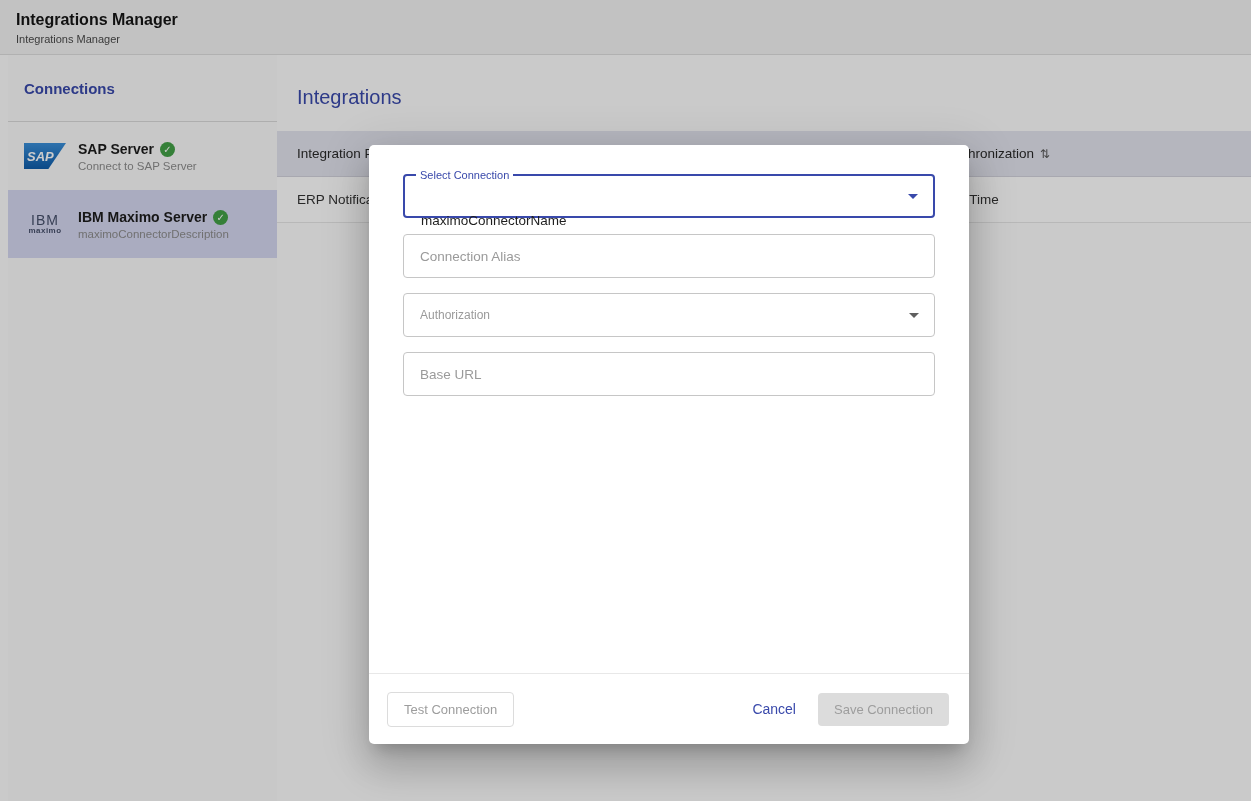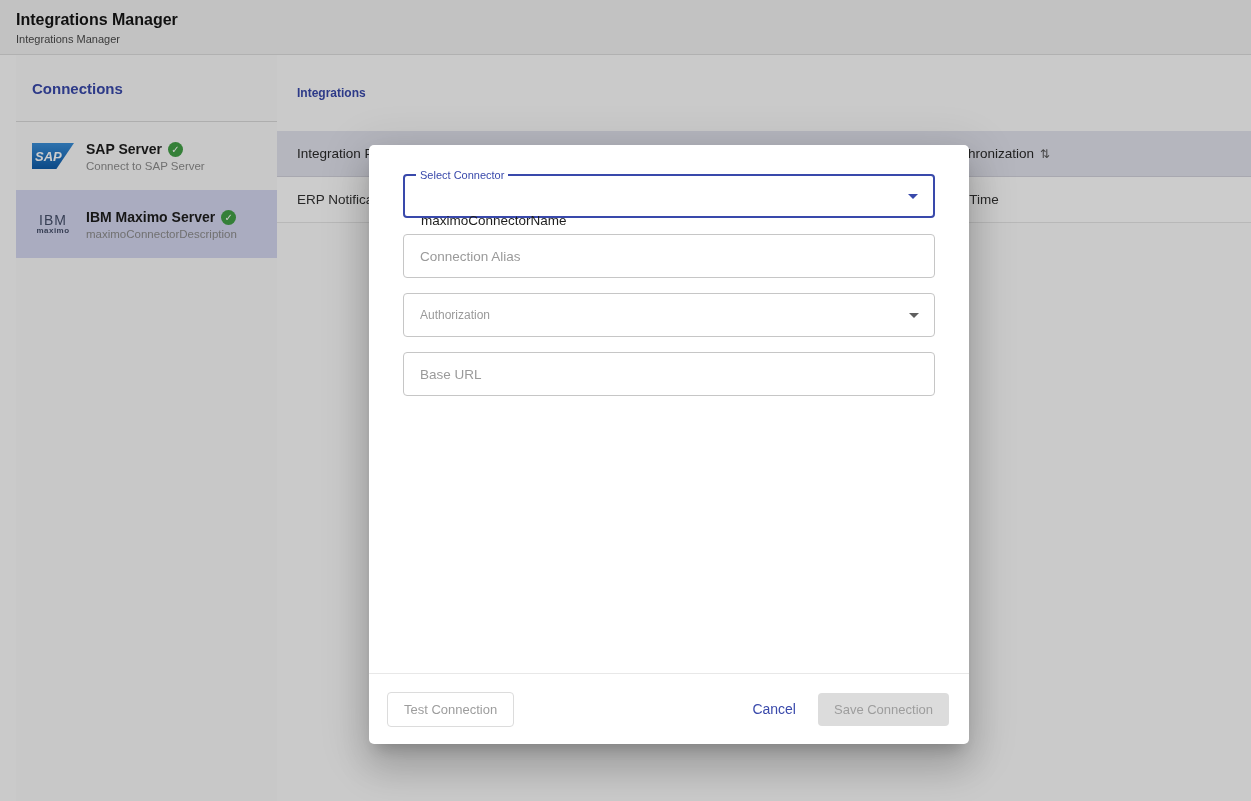--- a/index.html
+++ b/index.html
@@ -10,21 +10,21 @@
     font-family:"Liberation Sans", sans-serif;
     background:#fdfdfd; color:#222;
   }
   
   .topbar { position:absolute; left:0; top:0; width:100%; height:55px; background:#f3f3f3;
             border-bottom:1px solid #dedede; box-sizing:border-box; z-index:1;padding-left:36px; }
   .topbar-title { position:absolute; left:16px; top:11px; font-size:16px; font-weight:700; color:#141414; }
   .topbar-subtitle { position:absolute; left:16px; top:33px; font-size:11px; color:#4a4a4a; }
 
   
-  .sidebar { position:absolute; left:16px; top:55px; bottom:0; width:316px; background:#fafafa;
+  .sidebar { position:absolute; left:8px; top:55px; bottom:0; width:316px; background:#fafafa;
              border-right:1px solid #cfcfcf; box-sizing:border-box; }
   .sidebar-header { height:67px; display:flex; align-items:center; justify-content:space-between;
                     padding:0 18px 0 16px; border-bottom:1px solid #dadada; box-sizing:border-box; }
   .sidebar-title { color:var(--accent); font-size:15px; font-weight:700; }
   .add-btn { background:none; border:none; color:var(--accent); font-size:27px; font-weight:300;
              line-height:1; cursor:pointer; padding:0 2px; }
   .conn-item { height:68px; display:flex; align-items:center; gap:10px; padding:0 10px 0 14px; box-sizing:border-box; }
   .conn-item.selected { background:#d5d7f0; }
   .logo-box { flex:0 0 46px; display:flex; align-items:center; justify-content:center; }
   .sap-logo { width:42px; height:26px; background:linear-gradient(180deg,#3a8fd9,#0f5ca9);
@@ -37,21 +37,21 @@
   .conn-name-row { display:flex; align-items:flex-end; gap:6px; }
   .conn-name { font-size:14px; font-weight:600; color:#1c1c1c; }
   .check-icon { width:15px; height:15px; border-radius:50%; background:var(--success); color:#fff;
                 font-size:10px; display:flex; align-items:center; justify-content:center; }
   .conn-desc { font-size:11.5px; color:#8d8d8d; margin-top:3px; }
   .more-btn { background:none; border:none; font-size:13px; font-weight:700; letter-spacing:1px;
               color:#3c3c3c; cursor:pointer; padding:4px; }
 
   
   .main { position:absolute; left:277px; top:55px; right:0; bottom:0; background:#fdfdfd; }
-  .main-title { position:absolute; left:20px; top:31px; color:var(--accent); font-size:12px; font-weight:700; }
+  .main-title { position:absolute; left:20px; top:31px; color:var(--accent); font-size:20px; font-weight:400; }
   .table-header { position:absolute; left:0; right:0; top:76px; height:46px; background:#e3e4ee;
                   border-bottom:1px solid #d2d3dd; display:flex; align-items:center; box-sizing:border-box; }
   .th { font-size:13.5px; font-weight:500; color:#2a2a2a; display:flex; align-items:center; gap:6px; }
   .th1 { margin-left:20px; }
   .th2 { position:absolute; left:661px; }
   .sort-icon { font-size:12px; color:#555; }
   .table-row { position:absolute; left:0; right:0; top:122px; height:46px; background:#fff;
                border-bottom:1px solid #e7e7e7; display:flex; align-items:center; box-sizing:border-box; }
   .td1 { margin-left:20px; font-size:13.5px; color:#333; }
   .td2 { position:absolute; left:661px; font-size:13.5px; color:#333; }
@@ -155,21 +155,21 @@
     <span class="td2">Real Time</span>
   </div>
 </main>
 
 <div class="overlay"></div>
 
 <div class="dialog">
 
   <div class="dialog-body">
     <div class="field focused">
-      <span class="float-label">Select Connector</span>
+      <span class="float-label">Select Connection</span>
       <span class="field-value">maximoConnectorName</span>
       <span class="caret"></span>
     </div>
 
     <input class="text-field" type="text" placeholder="Connection Alias" style="">
 
     <div class="field">
       <span class="ph">Authorization</span>
       <span class="caret gray"></span>
     </div>

